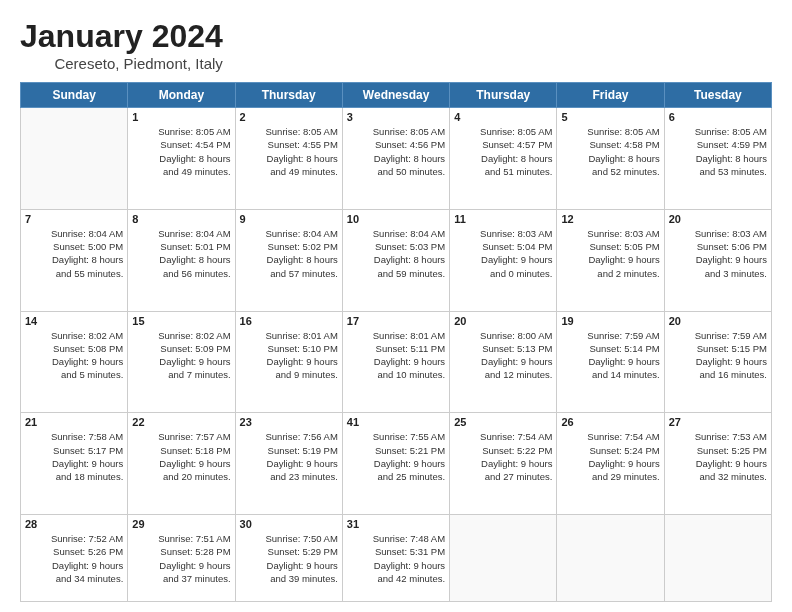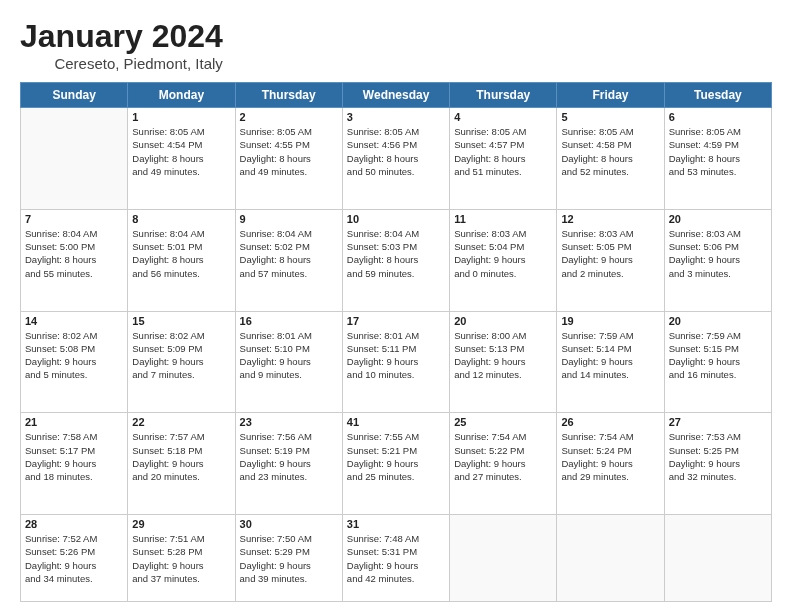--- a/index.html
+++ b/index.html
@@ -78,20 +78,21 @@
       font-weight: bold;
       font-size: 11px;
       color: #222;
       display: block;
       margin-bottom: 2px;
     }
     .day-info {
       font-size: 9.5px;
       line-height: 1.4;
       color: #333;
+      text-align: right;
     }
     .empty-cell {
       background: #f9f9f9;
     }
     .last-row td {
       height: 75px;
     }
   </style>
 </head>
 <body>

